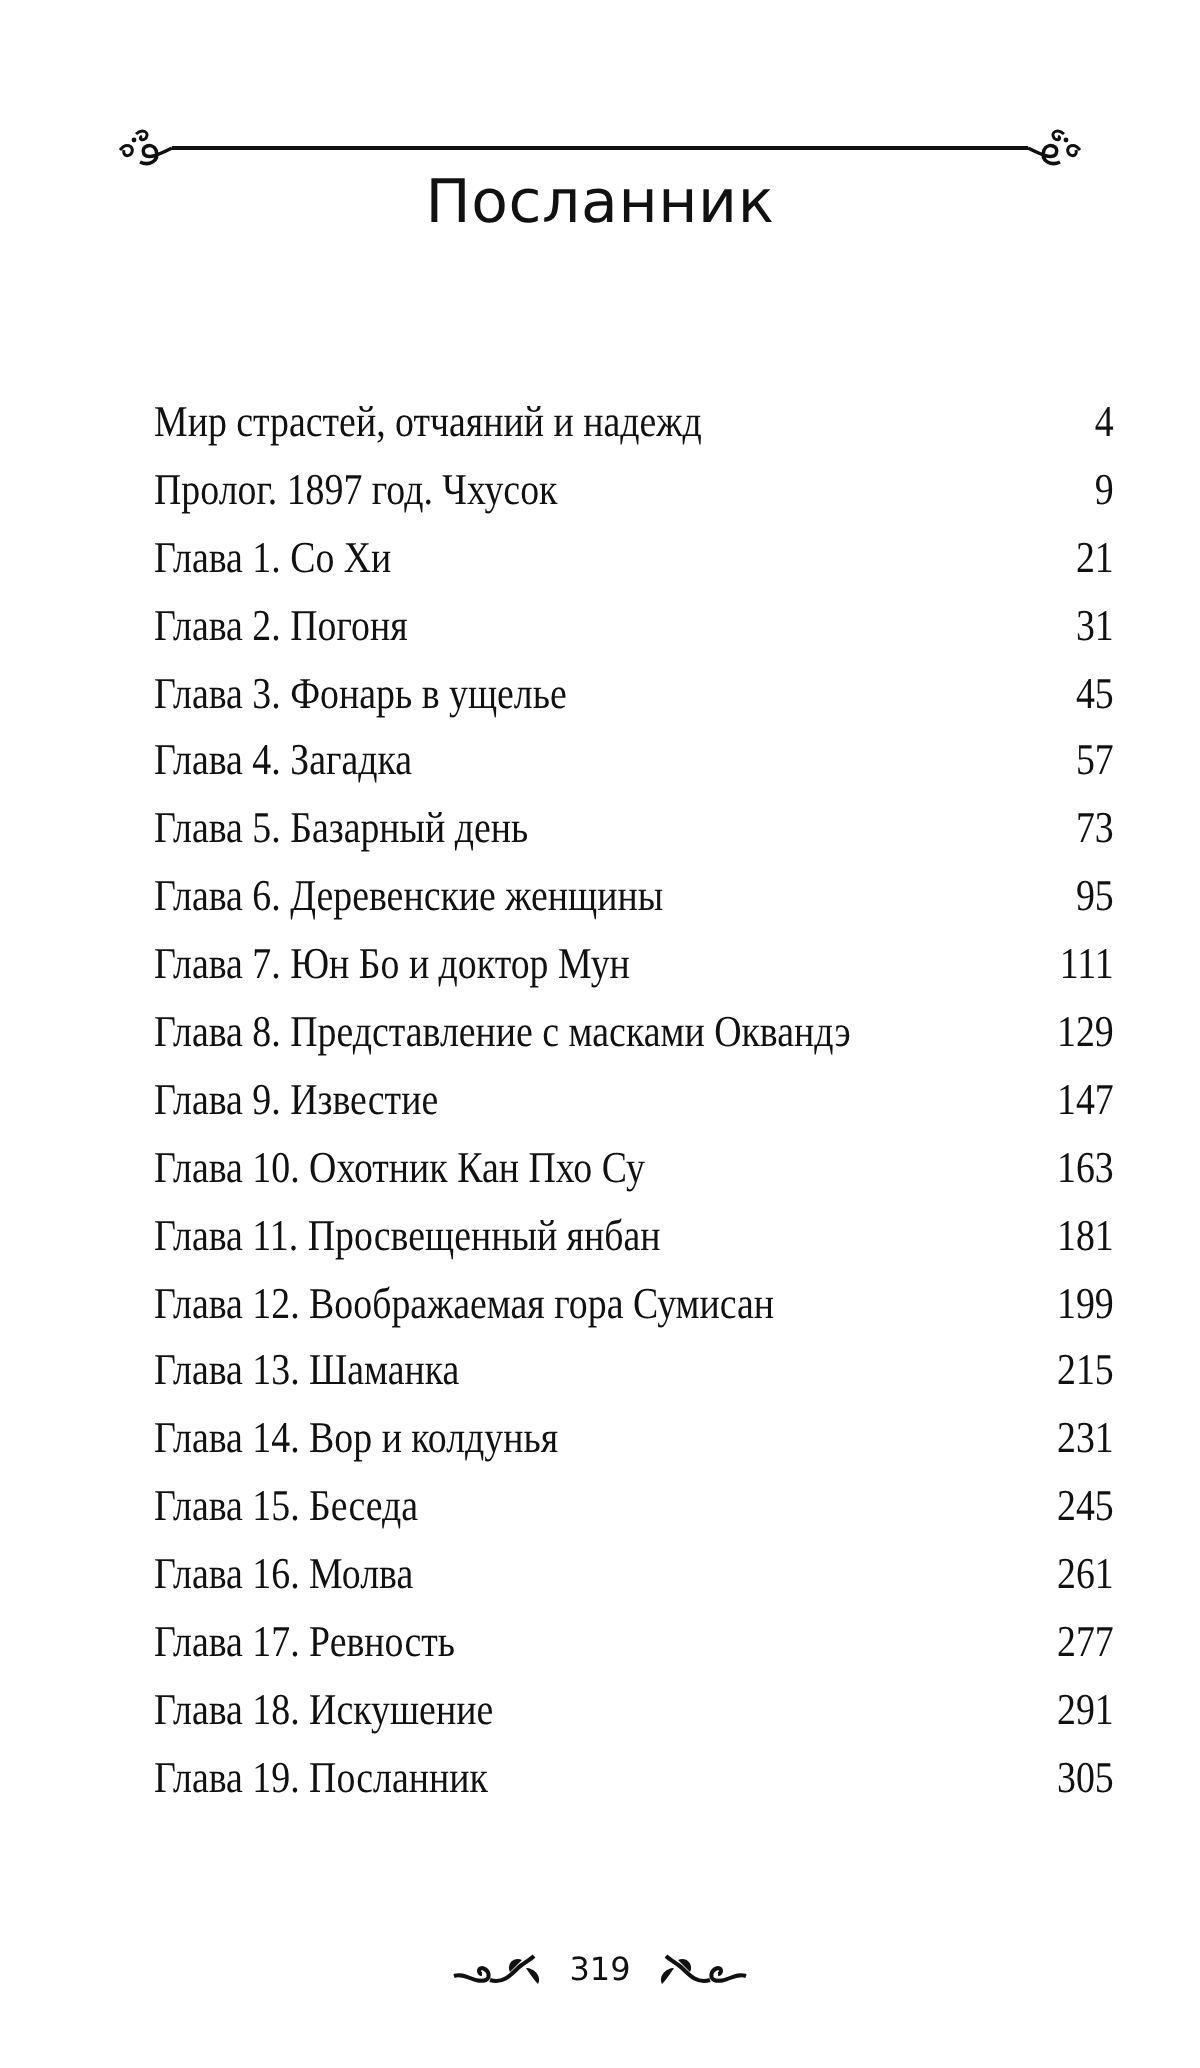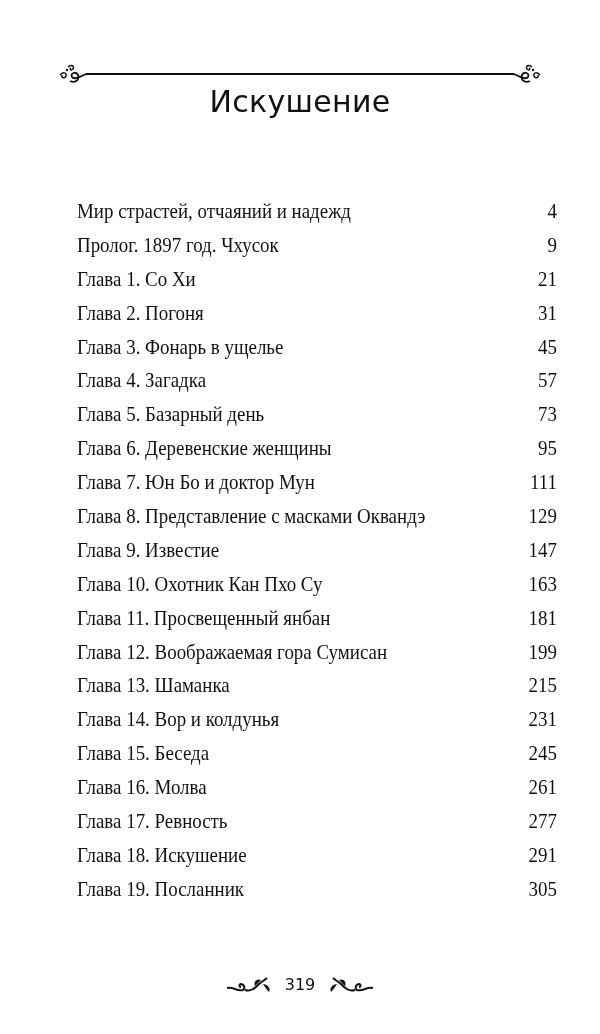--- a/index.html
+++ b/index.html
@@ -108,21 +108,21 @@
     </svg>
     <div class="line"></div>
     <svg class="orn right" viewBox="0 0 30 24" style="transform: scaleX(-1);">
       <path d="M2 14 C5 10, 9 12, 8 15 C7 18, 3 17, 4 14" fill="none" stroke="#111" stroke-width="1.5"></path>
       <path d="M10 6 C13 3, 17 5, 15 8 C13 10, 11 8, 13 7" fill="none" stroke="#111" stroke-width="1.5"></path>
       <path d="M12 20 C16 22, 22 20, 20 14 C18 10, 12 12, 14 16 C16 19, 22 16, 28 13" fill="none" stroke="#111" stroke-width="1.8"></path>
       <circle cx="9" cy="9" r="1.2" fill="#111"></circle>
     </svg>
   </div>
 
-  <h1 class="title">Искушение</h1>
+  <h1 class="title">Посланник</h1>
 
   <ul class="toc">
     <li class="toc-row">
         <span class="label">Мир страстей, отчаяний и надежд</span>
         <span class="num">4</span>
       </li>
     <li class="toc-row">
         <span class="label">Пролог. 1897 год. Чхусок</span>
         <span class="num">9</span>
       </li>

